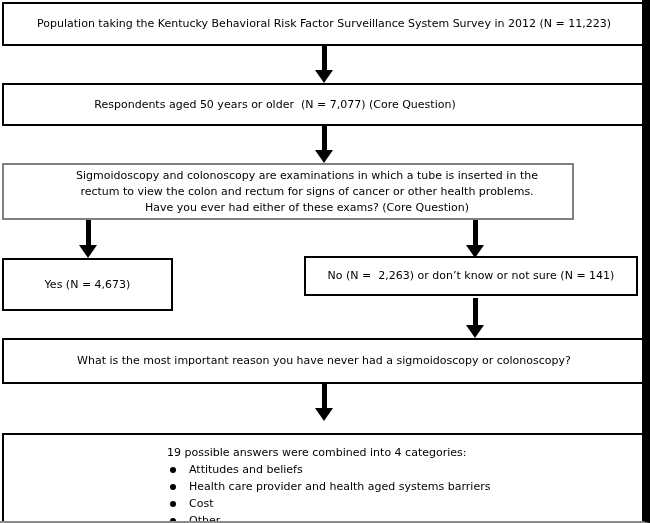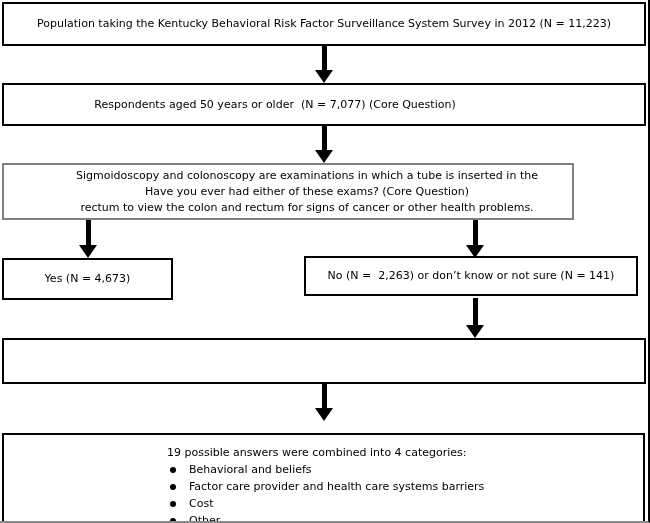--- a/index.html
+++ b/index.html
@@ -6,40 +6,40 @@
   html, body { background: #fff; }
   .canvas {
     position: relative;
     width: 650px;
     height: 523px;
     background: #ffffff;
     font-family: "DejaVu Sans", "Liberation Sans", sans-serif;
     font-size: 11px;
     color: #000;
     overflow: hidden;
-    border-right: 2px solid #000000;
+    border-right: 8px solid #000000;
     border-bottom: 2px solid #8c8c8c;
   }
   .fbox {
     position: absolute;
     border: 2px solid #000000;
     background: #ffffff;
     display: flex;
     align-items: center;
     justify-content: center;
     flex-direction: column;
     text-align: center;
     line-height: 16px;
   }
   .pre { white-space: pre; }
 
   #box-population  { left: 2px;   top: 2px;   width: 644px; height: 44px; }
   #box-respondents { left: 2px;   top: 83px;  width: 644px; height: 43px; padding-right: 98px; }
   #box-exam        { left: 2px;   top: 163px; width: 572px; height: 57px; border-color: #7f7f7f; padding-left: 38px; }
-  #box-yes         { left: 2px;   top: 258px; width: 171px; height: 42px; }
+  #box-yes         { left: 2px;   top: 258px; width: 171px; height: 53px; }
   #box-no          { left: 304px; top: 256px; width: 334px; height: 40px; }
   #box-reason      { left: 2px;   top: 338px; width: 644px; height: 46px; }
   #box-categories  {
     left: 2px; top: 421px; width: 643px; height: 98px;
     display: block; text-align: left;
     padding: 9px 10px 0 163px;
     line-height: 17px;
     margin-top: 12px;
   }
   #box-categories ul { list-style: none; }
@@ -92,22 +92,22 @@
     <div class="pre">Respondents aged 50 years or older  (N = 7,077) (Core Question)</div>
   </div>
 
   <div class="arrow" id="arrow-2">
     <div class="stem"></div>
     <div class="head"></div>
   </div>
 
   <div class="fbox" id="box-exam">
     <div>Sigmoidoscopy and colonoscopy are examinations in which a tube is inserted in the</div>
+    <div>rectum to view the colon and rectum for signs of cancer or other health problems.</div>
     <div>Have you ever had either of these exams? (Core Question)</div>
-    <div>rectum to view the colon and rectum for signs of cancer or other health problems.</div>
   </div>
 
   <div class="arrow" id="arrow-3l">
     <div class="stem"></div>
     <div class="head"></div>
   </div>
 
   <div class="arrow" id="arrow-3r">
     <div class="stem"></div>
     <div class="head"></div>
@@ -120,37 +120,38 @@
   <div class="fbox" id="box-no">
     <div class="pre">No (N =  2,263) or don’t know or not sure (N = 141)</div>
   </div>
 
   <div class="arrow" id="arrow-4">
     <div class="stem"></div>
     <div class="head"></div>
   </div>
 
   <div class="fbox" id="box-reason">
+    <div>What is the most important reason you have never had a sigmoidoscopy or colonoscopy?</div>
   </div>
 
   <div class="arrow" id="arrow-5">
     <div class="stem"></div>
     <div class="head"></div>
   </div>
 
   <div class="fbox" id="box-categories">
     <div>19 possible answers were combined into 4 categories:</div>
     <ul>
       <li>
         <span class="bullet"></span>
-        <span>Behavioral and beliefs</span>
+        <span>Attitudes and beliefs</span>
       </li>
       <li>
         <span class="bullet"></span>
-        <span>Factor care provider and health care systems barriers</span>
+        <span>Health care provider and health aged systems barriers</span>
       </li>
       <li>
         <span class="bullet"></span>
         <span>Cost</span>
       </li>
       <li>
         <span class="bullet"></span>
         <span>Other</span>
       </li>
     </ul>

